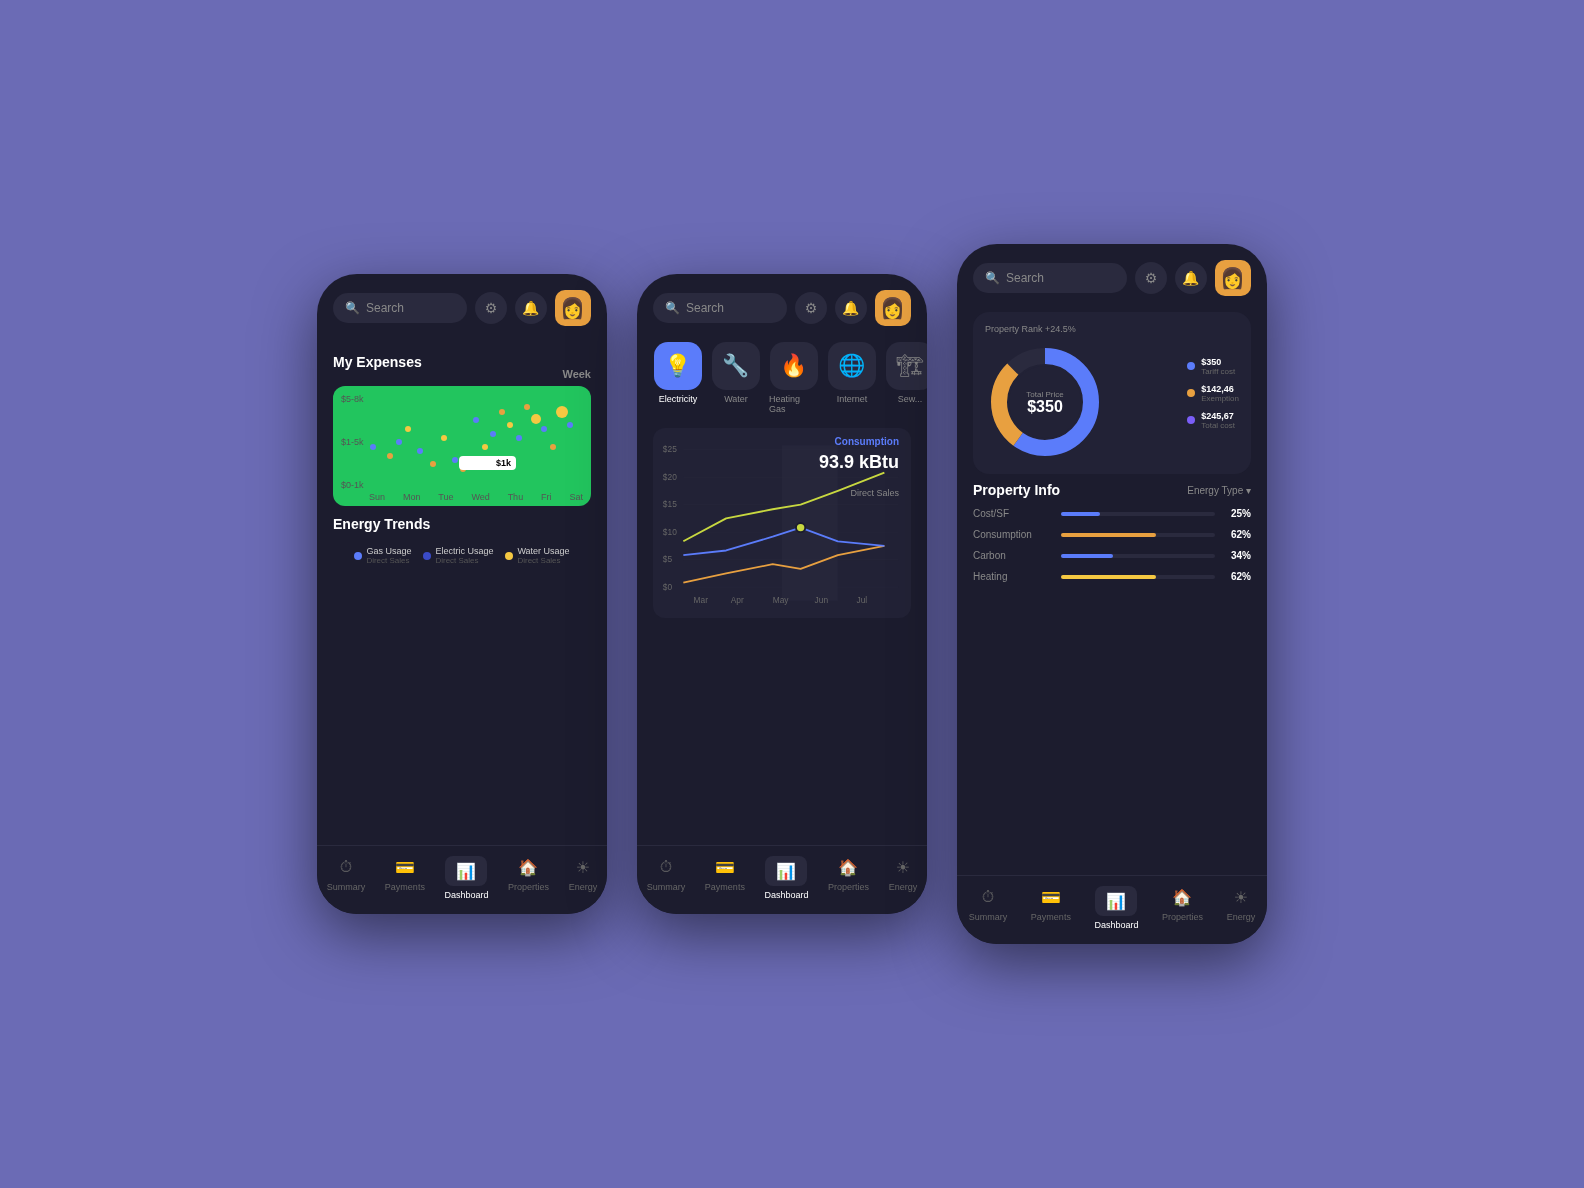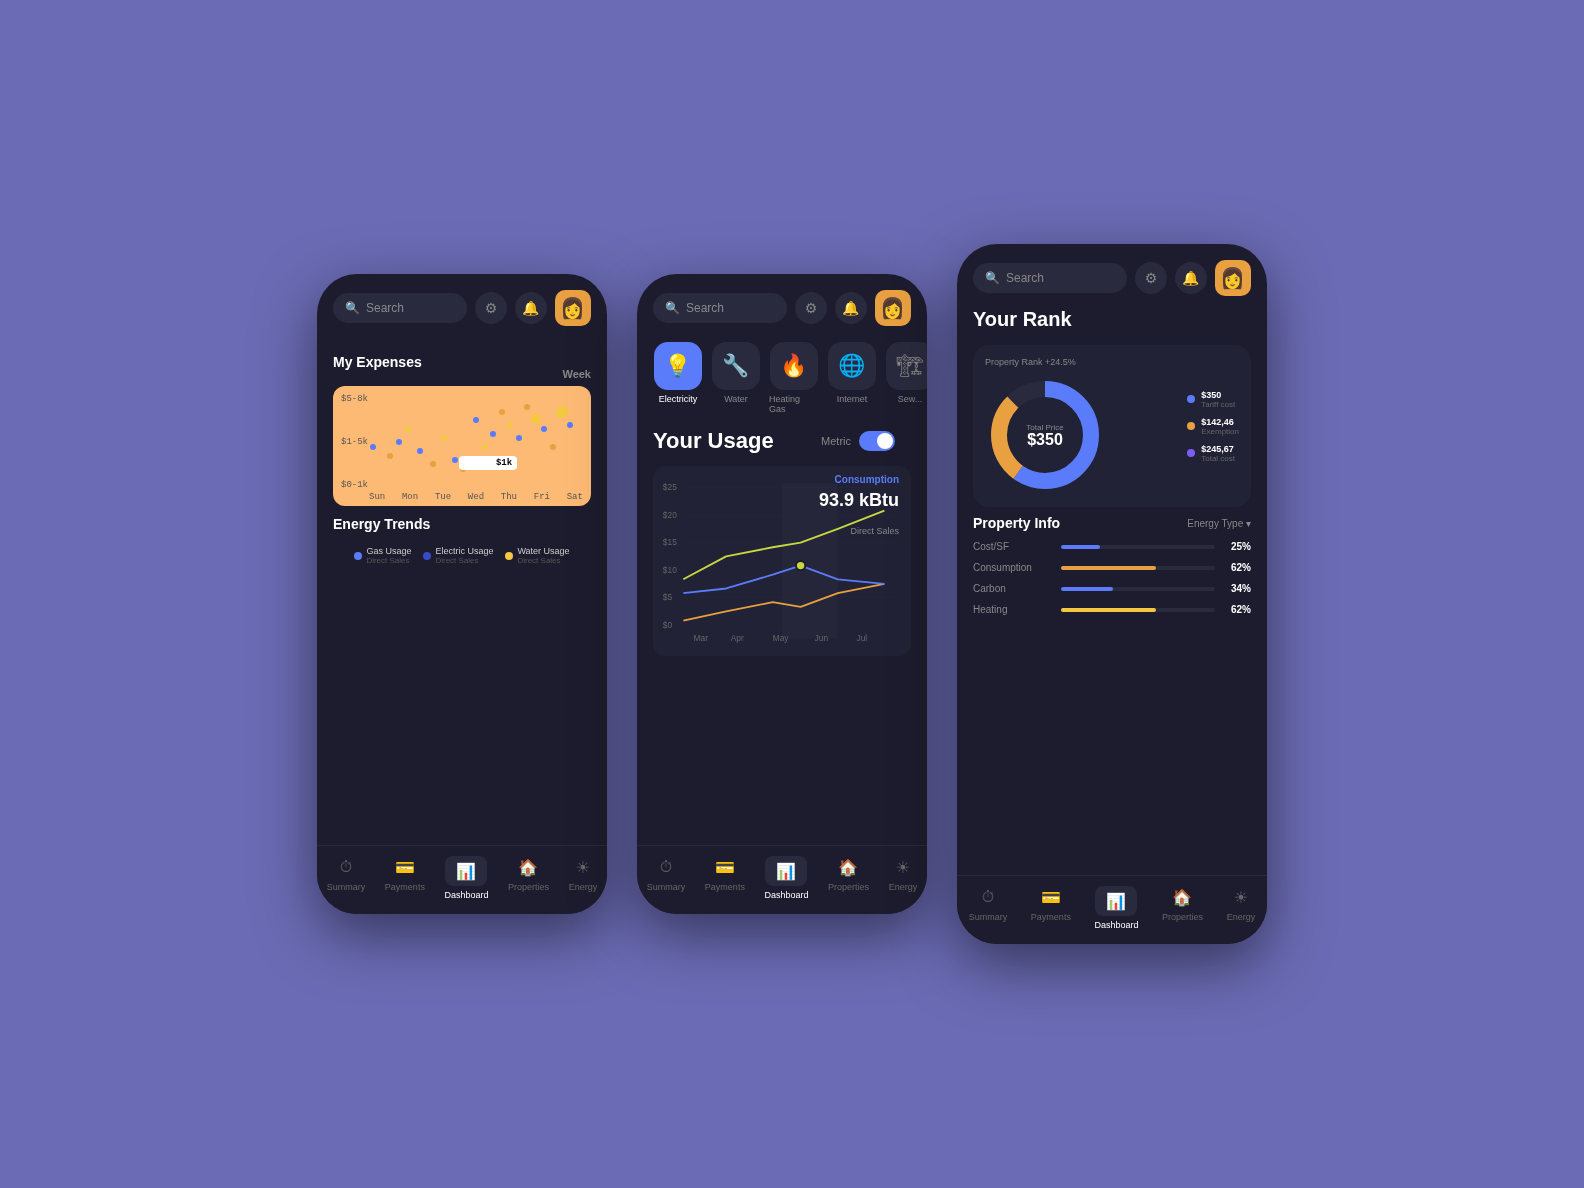--- a/index.html
+++ b/index.html
@@ -98,26 +98,25 @@
       padding: 10px 16px 6px;
       display: flex;
       justify-content: space-between;
       align-items: center;
     }
     .section-title .week-label { color: #888; font-size: 11px; margin-top: 24px; }
 
     
     .scatter-chart {
       margin: 0 16px;
-      background: #fdba74;
+      background: #22c55e;
       border-radius: 12px;
       padding: 10px;
       height: 120px;
       position: relative;
-      font-family: Liberation Mono, monospace;
     }
     .chart-labels-y {
       position: absolute;
       left: 8px;
       top: 8px;
       height: 80%;
       display: flex;
       flex-direction: column;
       justify-content: space-between;
     }
@@ -477,27 +476,20 @@
         <div class="util-icon">
           <div class="util-icon-box">🌐</div>
           <span>Internet</span>
         </div>
         <div class="util-icon">
           <div class="util-icon-box">🏗</div>
           <span>Sew...</span>
         </div>
       </div>
 
-      <div class="your-usage-header">
-        <span class="your-usage-title">Your Usage</span>
-        <div class="toggle-row">
-          <span>Metric</span>
-          <div class="toggle"></div>
-        </div>
-      </div>
 
       <div class="line-chart-container">
         <span class="consumption-label">Consumption</span>
         <span class="consumption-value">93.9 kBtu</span>
         <span class="direct-sales-label">Direct Sales</span>
         <svg width="100%" height="100%" viewBox="0 0 260 190" preserveAspectRatio="none">
 
           <text x="2" y="18" fill="#666" font-size="9">$25</text>
           <text x="2" y="48" fill="#666" font-size="9">$20</text>
           <text x="2" y="78" fill="#666" font-size="9">$15</text>
@@ -565,23 +557,20 @@
       <div class="header-row">
         <div class="search-bar">
           <span>🔍</span>
           <span>Search</span>
         </div>
         <div class="icon-btn">⚙</div>
         <div class="icon-btn">🔔</div>
         <div class="avatar">👩</div>
       </div>
 
-      <div style="padding: 4px 16px 6px;">
-        <h2 style="color:#fff; font-size:20px; font-weight:800;">Your Rank</h2>
-      </div>
 
       <div class="rank-section">
         <div style="flex:1">
           <div class="rank-sub">Property Rank +24.5%</div>
           <div class="donut-rank">
             <svg width="120" height="120" viewBox="0 0 120 120">
               <circle cx="60" cy="60" r="46" fill="none" stroke="#2a2a3e" stroke-width="16"></circle>
 
               <circle cx="60" cy="60" r="46" fill="none" stroke="#5b7cfa" stroke-width="16" stroke-dasharray="173 116" stroke-dashoffset="0" transform="rotate(-90 60 60)"></circle>
 

